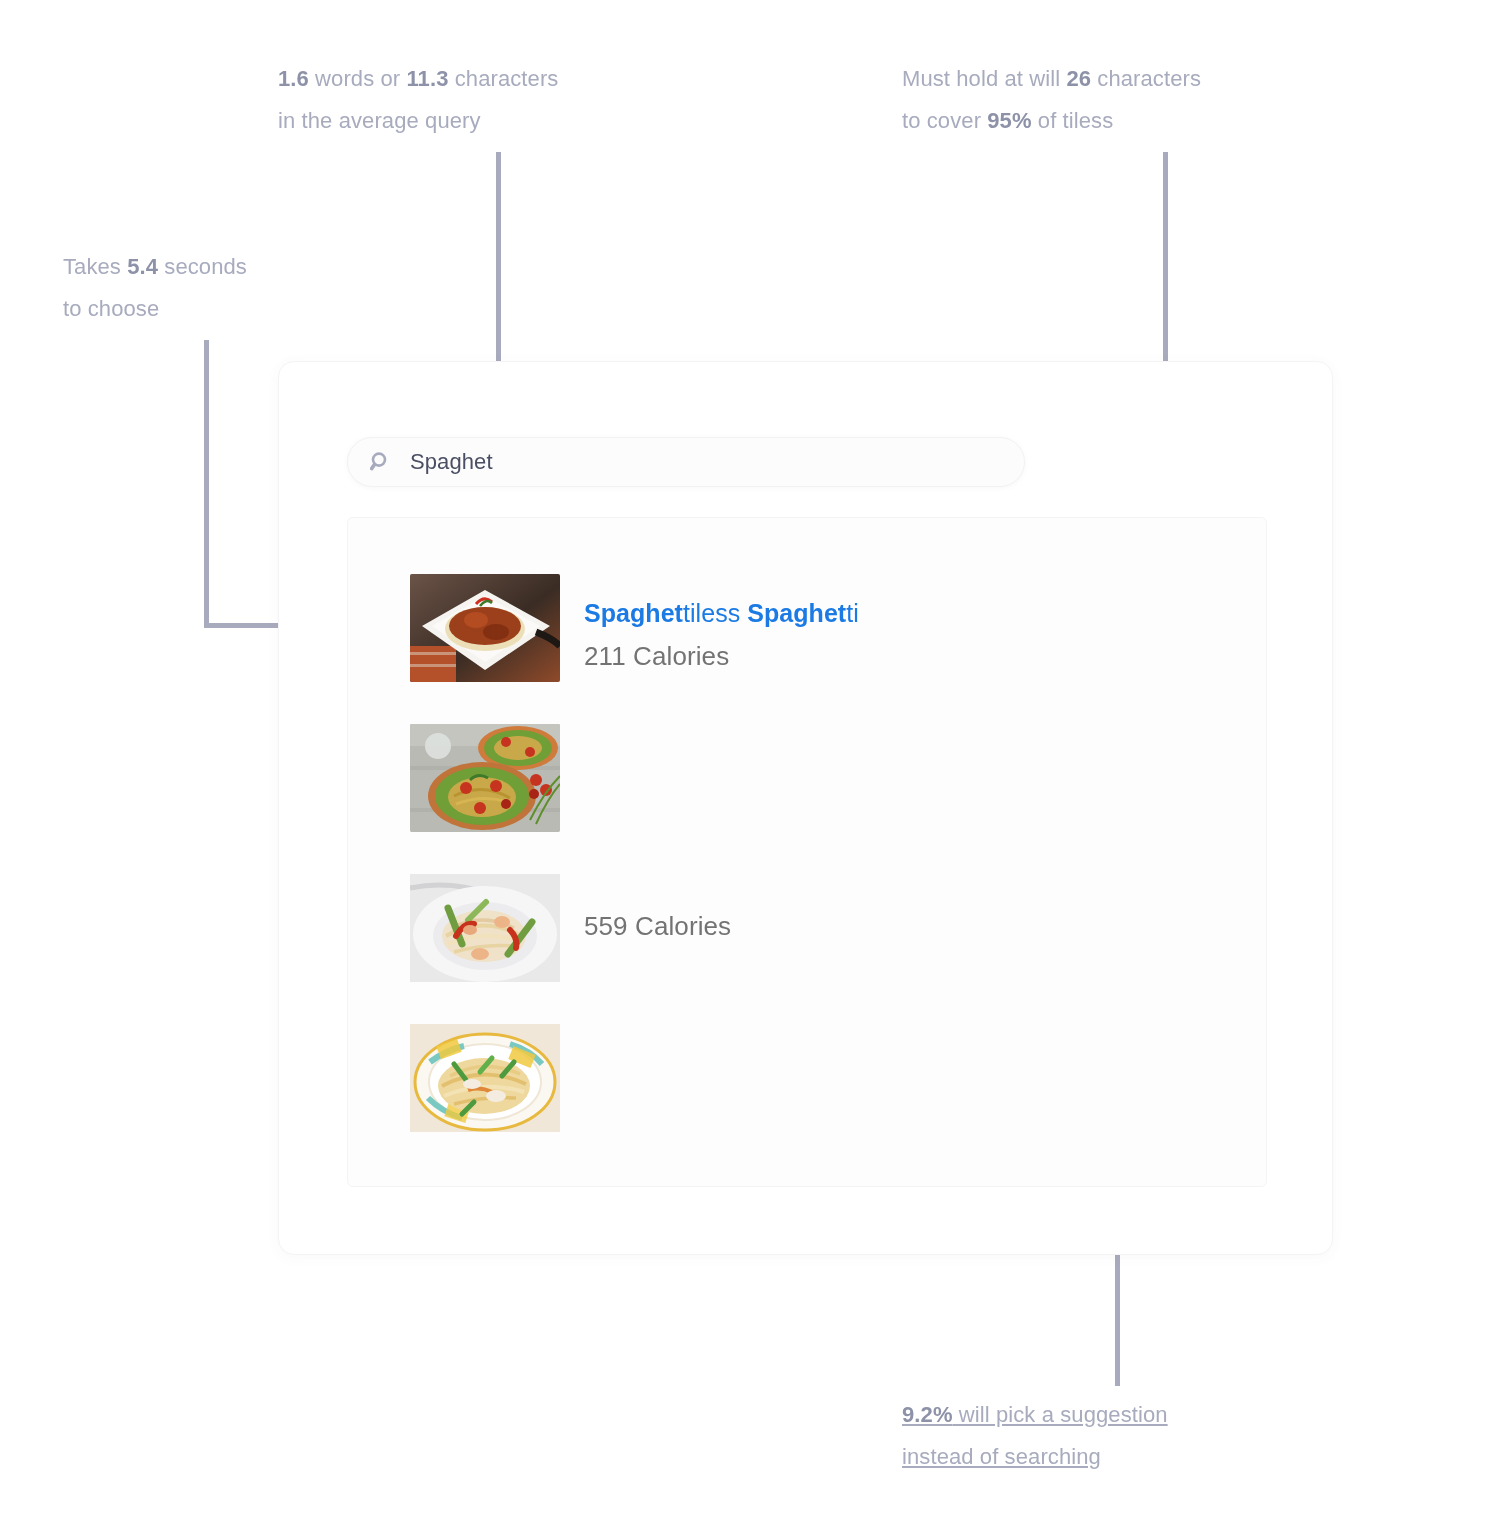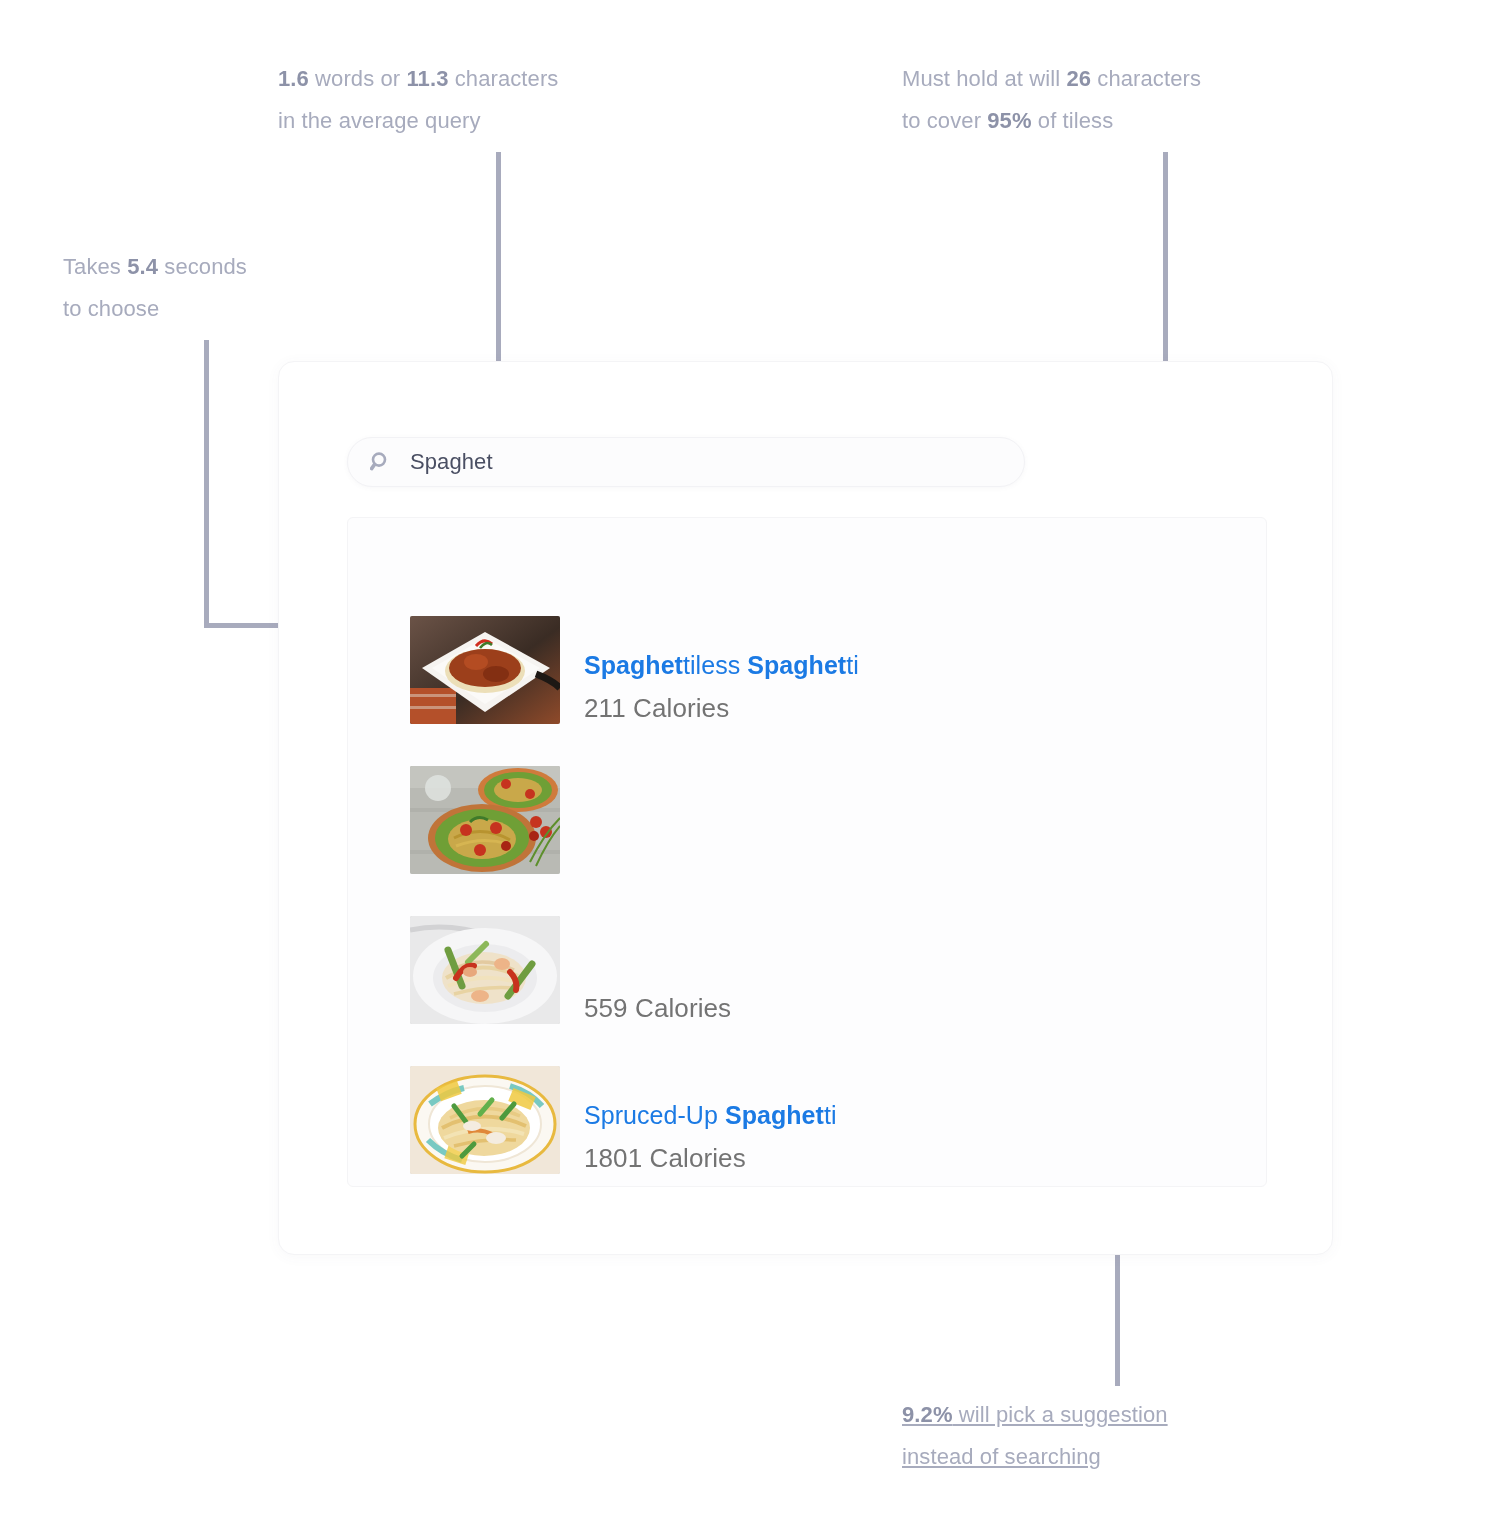--- a/index.html
+++ b/index.html
@@ -101,21 +101,21 @@
     border: 1px solid #f4f4f6;
     border-radius: 6px;
   }
   #suggestions-list {
     position: absolute;
     left: 62px; top: 56px;
     width: 830px;
   }
   .suggestion-row {
     display: flex;
-    align-items: flex-end;
+    align-items: flex-start;
     height: 150px;
   }
   .thumb {
     flex: 0 0 auto;
     width: 150px; height: 108px;
     border-radius: 2px;
     overflow: hidden;
     position: relative;
     background: #cfcfcf;
   }
@@ -288,20 +288,16 @@
           <path d="M44 80 q32 -8 62 -6" stroke="#e3c070" stroke-width="3.5" fill="none"></path>
           <path d="M56 56 L44 40" stroke="#4e9a3e" stroke-width="5" stroke-linecap="round"></path>
           <path d="M92 52 L104 38" stroke="#4e9a3e" stroke-width="5" stroke-linecap="round"></path>
           <path d="M70 48 L82 34" stroke="#62b04b" stroke-width="5" stroke-linecap="round"></path>
           <path d="M64 78 L52 90" stroke="#4e9a3e" stroke-width="5" stroke-linecap="round"></path>
           <path d="M58 66 q12 -4 24 2" stroke="#e0883a" stroke-width="4" fill="none"></path>
           <ellipse cx="86" cy="72" rx="10" ry="6" fill="#f4ece0"></ellipse>
           <ellipse cx="62" cy="60" rx="9" ry="5" fill="#f4ece0"></ellipse>
         </svg>
       </div>
-      <div class="row-text">
-        <div class="row-title"><span>Spruced-Up </span><b>Spaghet</b><span>ti</span></div>
-        <div class="row-cal">1801 Calories</div>
-      </div>
     </div>
 
   </div>
 </div>
 
 </body></html>

